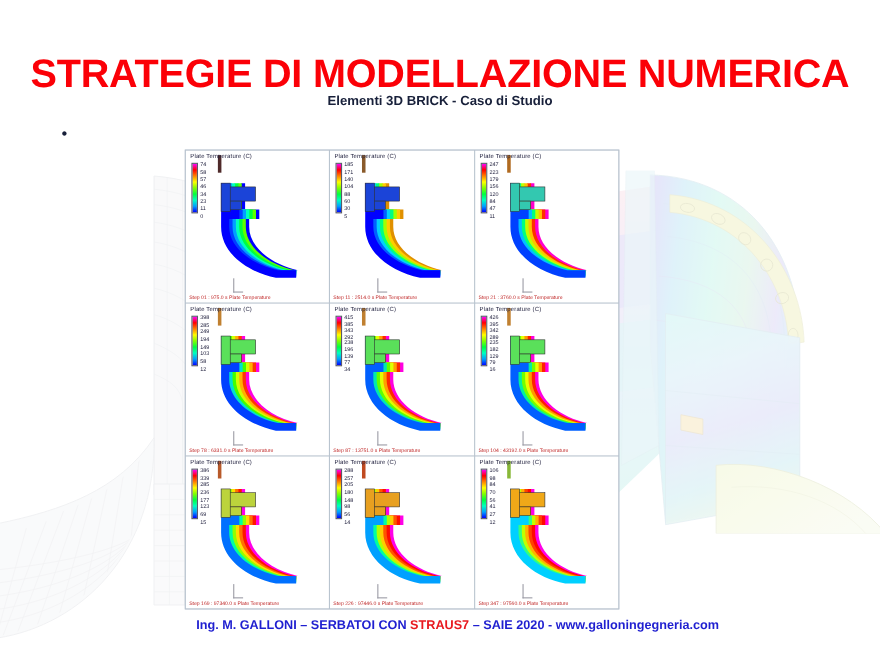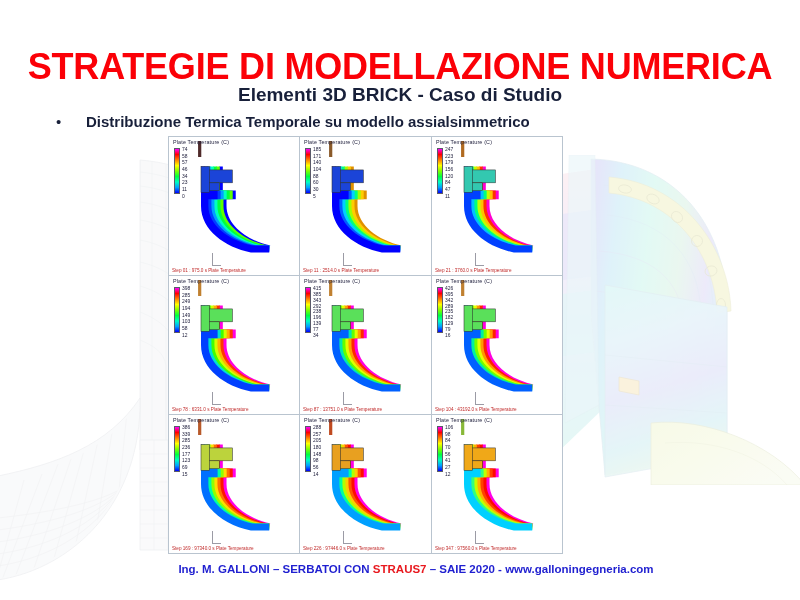--- a/index.html
+++ b/index.html
@@ -43,21 +43,21 @@
     font-weight: bold;
     letter-spacing: -0.2px;
     color: #fb0007;
     font-family: "Liberation Sans", sans-serif;
   }
   #subtitle {
     position: absolute;
     left: 0; top: 84px;
     width: 800px;
     text-align: center;
-    font-size: 19px;
+    font-size: 12px;
     font-weight: bold;
     color: #18203a;
   }
   #bullet-row {
     position: absolute;
     left: 56px; top: 112px;
     width: 700px;
     display: flex;
     align-items: flex-start;
   }
@@ -320,21 +320,20 @@
       <path d="M110 288 C 160 284 206 300 232 330" fill="none" stroke="#cdd49f" stroke-width="0.6" opacity="0.7"></path>
 
       <path d="M14 0 L 40 0 L 44 250 L 10 268 Z" fill="#bfe4ee" opacity="0.65" stroke="#a8ccd8" stroke-width="0.5"></path>
     </svg>
   </div>
 
   <div id="title">STRATEGIE DI MODELLAZIONE NUMERICA</div>
   <div id="subtitle">Elementi 3D BRICK - Caso di Studio</div>
   <div id="bullet-row">
     <span id="bullet-dot">•</span>
-    <span id="bullet-text">Distribuzione Termica Temporale su modello assialsimmetrico</span>
   </div>
 
   <div id="grid">
       <div class="panel">
   <svg class="model-svg" viewBox="0 0 130 138" preserveAspectRatio="none">
 
     <rect x="29" y="4" width="3.2" height="16" fill="#4f2a2a"></rect>
 
     <g transform="translate(8,14) scale(0.92,0.86)">
       <path d="M 49.656000000000006 18

